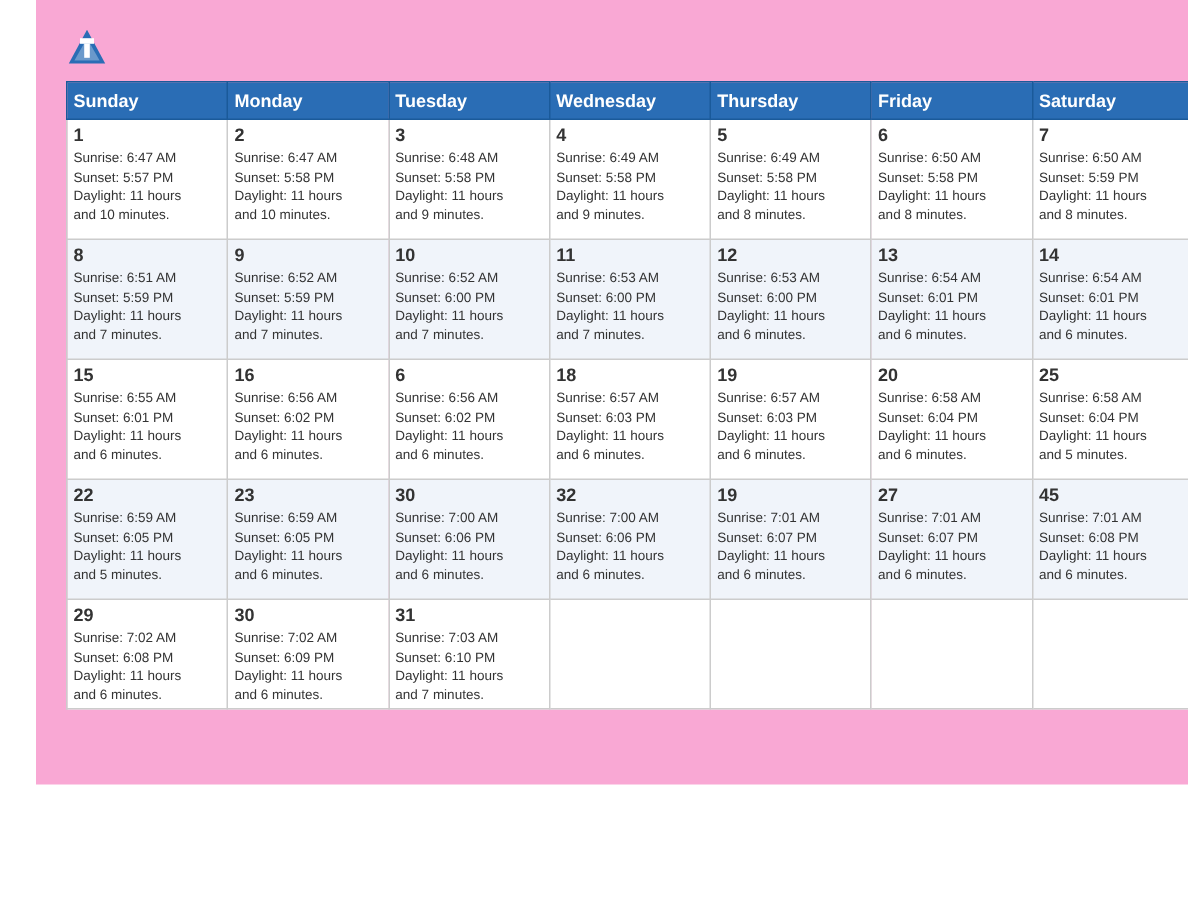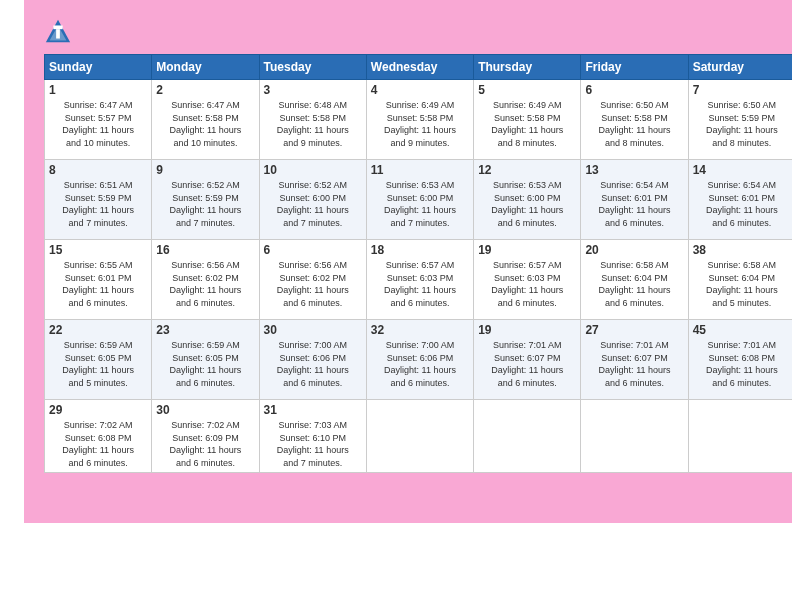--- a/index.html
+++ b/index.html
@@ -90,21 +90,20 @@
     .day-num {
       font-size: 12px;
       font-weight: bold;
       display: block;
       margin-bottom: 2px;
     }
     .cell-text {
       font-size: 9px;
       line-height: 1.4;
       color: #333;
-      text-align: center;
     }
     .empty-cell {
       background: #f9f9f9;
     }
     .row-shaded td {
       background: #f0f4fa;
     }
   </style>
 </head>
 <body>
@@ -221,21 +220,21 @@
           </td>
           <td>
             <span class="day-num">19</span>
             <div class="cell-text">Sunrise: 6:57 AM<br>Sunset: 6:03 PM<br>Daylight: 11 hours<br>and 6 minutes.</div>
           </td>
           <td>
             <span class="day-num">20</span>
             <div class="cell-text">Sunrise: 6:58 AM<br>Sunset: 6:04 PM<br>Daylight: 11 hours<br>and 6 minutes.</div>
           </td>
           <td>
-            <span class="day-num">38</span>
+            <span class="day-num">25</span>
             <div class="cell-text">Sunrise: 6:58 AM<br>Sunset: 6:04 PM<br>Daylight: 11 hours<br>and 5 minutes.</div>
           </td>
         </tr>
         <tr class="row-shaded">
           <td>
             <span class="day-num">22</span>
             <div class="cell-text">Sunrise: 6:59 AM<br>Sunset: 6:05 PM<br>Daylight: 11 hours<br>and 5 minutes.</div>
           </td>
           <td>
             <span class="day-num">23</span>

